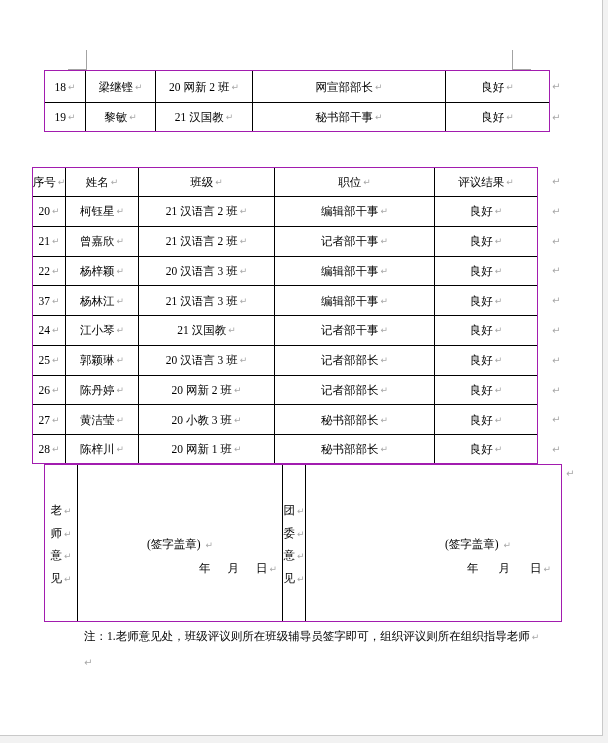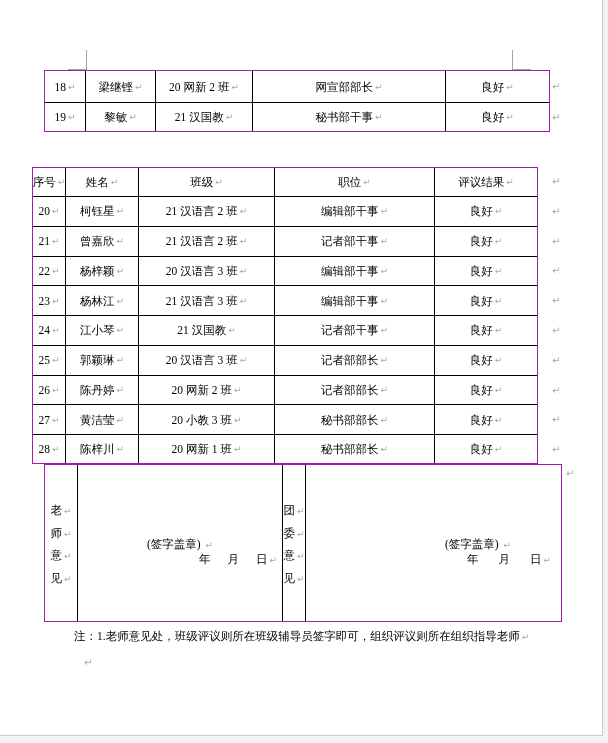--- a/index.html
+++ b/index.html
@@ -45,28 +45,28 @@
   }
   .lonemark{left:84px;top:656px;}
 
   
   .op-label{flex-direction:column;justify-content:center;line-height:21.5px;padding-top:4px;}
   .op-label .vchar{display:block;text-align:center;}
   .op-sign{flex-direction:column;justify-content:flex-start;align-items:flex-start;padding-top:72px;}
   .sign-line,.date-line{width:100%;box-sizing:border-box;}
   .op-left .sign-line{text-align:center;}
   .op-right .sign-line{text-align:right;padding-right:50px;}
-  .date-line{text-align:right;margin-top:0;}
+  .date-line{text-align:right;margin-top:9px;}
   .op-left .date-line{padding-right:5px;}
   .op-right .date-line{padding-right:10px;}
   .op-left .dsep{margin-left:17px;}
   .op-right .dsep{margin-left:20px;}
 
   .note{
-    position:absolute;left:74px;top:629px;
+    position:absolute;left:84px;top:629px;
     font-size:11.5px;white-space:nowrap;
   }
 </style>
 </head>
 <body>
 
 <div class="page">
   <div class="crop tl"></div>
   <div class="crop tr"></div>
 
@@ -200,21 +200,21 @@
           <span>编辑部干事</span>
           <span class="pmark">↵</span>
         </div>
         <div class="tcell last" style="flex:1;">
           <span>良好</span>
           <span class="pmark">↵</span>
         </div>
       </div>
       <div class="trow" style="height:29.78px">
         <div class="tcell" style="width:33px;">
-          <span>23</span>
+          <span>37</span>
           <span class="pmark">↵</span>
         </div>
         <div class="tcell" style="width:73px;">
           <span>杨林江</span>
           <span class="pmark">↵</span>
         </div>
         <div class="tcell" style="width:136px;">
           <span>21 汉语言 3 班</span>
           <span class="pmark">↵</span>
         </div>

